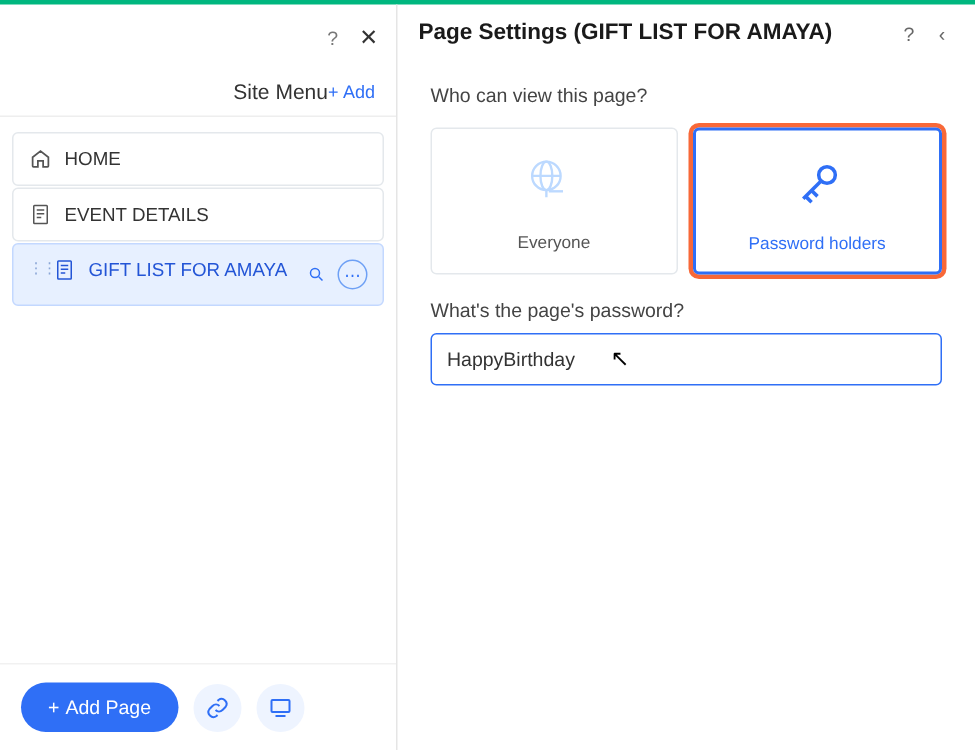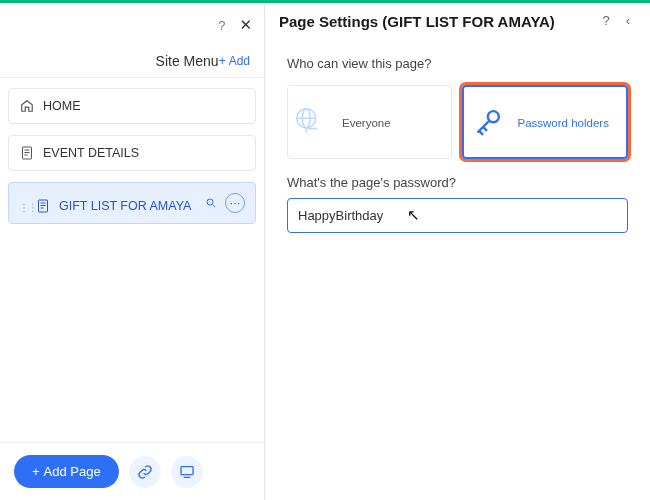--- a/index.html
+++ b/index.html
@@ -6,46 +6,46 @@
 body { font-family: -apple-system, "Helvetica Neue", Arial, sans-serif; font-size: 13px; color: #333; width: 650px; height: 500px; overflow: hidden; background: #fff; }
 .app { display: flex; height: 100%; border-top: 3px solid #00b77f; }
 
 
 .sidebar { width: 265px; border-right: 1px solid #e5e5e5; display: flex; flex-direction: column; }
 .sb-top { display: flex; justify-content: flex-end; align-items: center; gap: 14px; padding: 8px 12px 4px; height: 40px; }
 .sb-header { display: flex; justify-content: flex-end; align-items: center; padding: 10px 14px 8px; border-bottom: 1px solid #eee;}
 .sb-title { font-size: 14px; color: #333; }
 .add-link { color: #2f6ff6; font-size: 12px; display: flex; align-items: center; gap: 3px; cursor: pointer; }
 .menu-list { padding: 10px 8px; flex: 1; }
-.menu-item { display: flex; align-items: flex-end; gap: 8px; padding: 10px 10px; border: 1px solid #e4e8ec; border-radius: 4px; margin-bottom: 11px; background: #fff; cursor: pointer; font-size: 13px; color: #333; }
+.menu-item { display: flex; align-items: flex-start; gap: 8px; padding: 10px 10px; border: 1px solid #e4e8ec; border-radius: 4px; margin-bottom: 1px; background: #fff; cursor: pointer; font-size: 13px; color: #333; }
 .menu-item.sel { background: #e7f0ff; border-color: #c3d8ff; color: #2355d6; position: relative; }
 .menu-item.sel .grip { color: #8aa6d6; }
 .grip { width: 8px; color: #c5c9cf; font-size: 10px; letter-spacing: -1px; }
 .mi-icon { width: 16px; display: flex; align-items: center; justify-content: center; }
 .mi-label { flex: 1; font-size: 12.5px; }
 .mi-actions { display: flex; align-items: center; gap: 4px; }
 .round-icon { width: 20px; height: 20px; border: 1px solid #6ea0f5; border-radius: 50%; display: flex; align-items: center; justify-content: center; color: #2f6ff6; font-size: 11px; cursor: pointer; }
 .sb-footer { padding: 12px 14px; display: flex; align-items: center; gap: 10px; border-top: 1px solid #f1f1f1; }
 .add-page { background: #2f6ff6; color: #fff; border: none; border-radius: 20px; padding: 9px 18px; font-size: 13px; cursor: pointer; display: flex; align-items: center; gap: 4px; }
 .circle-btn { width: 32px; height: 32px; border-radius: 50%; background: #eef4ff; display: flex; align-items: center; justify-content: center; cursor: pointer; color: #2f6ff6; }
 
 
 .main { flex: 1; display: flex; flex-direction: column; }
-.m-header { display: flex; align-items: flex-start; padding: 10px 14px 8px; gap: 6px; }
+.m-header { display: flex; align-items: flex-end; padding: 10px 14px 8px; gap: 6px; }
 .m-title { font-size: 15px; font-weight: 700; color: #1a1a1a; flex: 1; }
 .m-ctrl { color: #666; cursor: pointer; width: 16px; text-align: center; }
 .tabs { display: flex; border-top: 1px solid #e5e5e5; border-bottom: 1px solid #e5e5e5; background: #fdfdfd; }
 .tab { padding: 12px 20px; font-size: 13px; color: #555; cursor: pointer; border-right: 1px solid #eee; }
 .tab.active { background: #fff; color: #222; position: relative; }
 .tab.active::after { content:''; position:absolute; left:0; right:0; bottom:-1px; height:2px; background:#fff; }
 .tab.scroll { color: #aaa; padding: 12px 10px; border-right:none;}
 .content { padding: 18px 22px; overflow-y: auto; flex: 1; }
 .q { font-size: 13px; color: #444; margin-bottom: 14px; }
 .choices { display: flex; gap: 10px; margin-bottom: 16px; }
-.choice { flex: 1; border: 1px solid #e4e8ec; border-radius: 4px; padding: 14px 4px 12px; text-align: center; cursor: pointer; display:flex; flex-direction:row; align-items:center; gap:12px; }
+.choice { flex: 1; border: 1px solid #e4e8ec; border-radius: 4px; padding: 14px 4px 12px; text-align: center; cursor: pointer; display:flex; flex-direction:column; align-items:center; gap:12px; }
 .choice .ci { height: 44px; display: flex; align-items: center; justify-content: center; }
 .choice .cl { font-size: 11.5px; color: #555; }
 .choice.sel { border: 2px solid #2f6ff6; box-shadow: 0 0 0 3px #f86838; }
 .choice.sel .cl { color: #2f6ff6; }
 .desc { font-size: 12.5px; color: #555; margin-bottom: 18px; }
 .desc a { color: #2f6ff6; text-decoration: none; cursor: pointer; }
 .q2 { font-size: 13px; color: #444; margin-bottom: 8px; }
 .pw-input { width: 100%; border: 1px solid #2f6ff6; border-radius: 4px; padding: 9px 10px; font-size: 13px; color: #333; outline: none; }
 .pw-wrap { position: relative; }
 .cursor-ptr { position: absolute; left: 120px; top: 8px; font-size: 15px; color: #000; pointer-events:none;}

